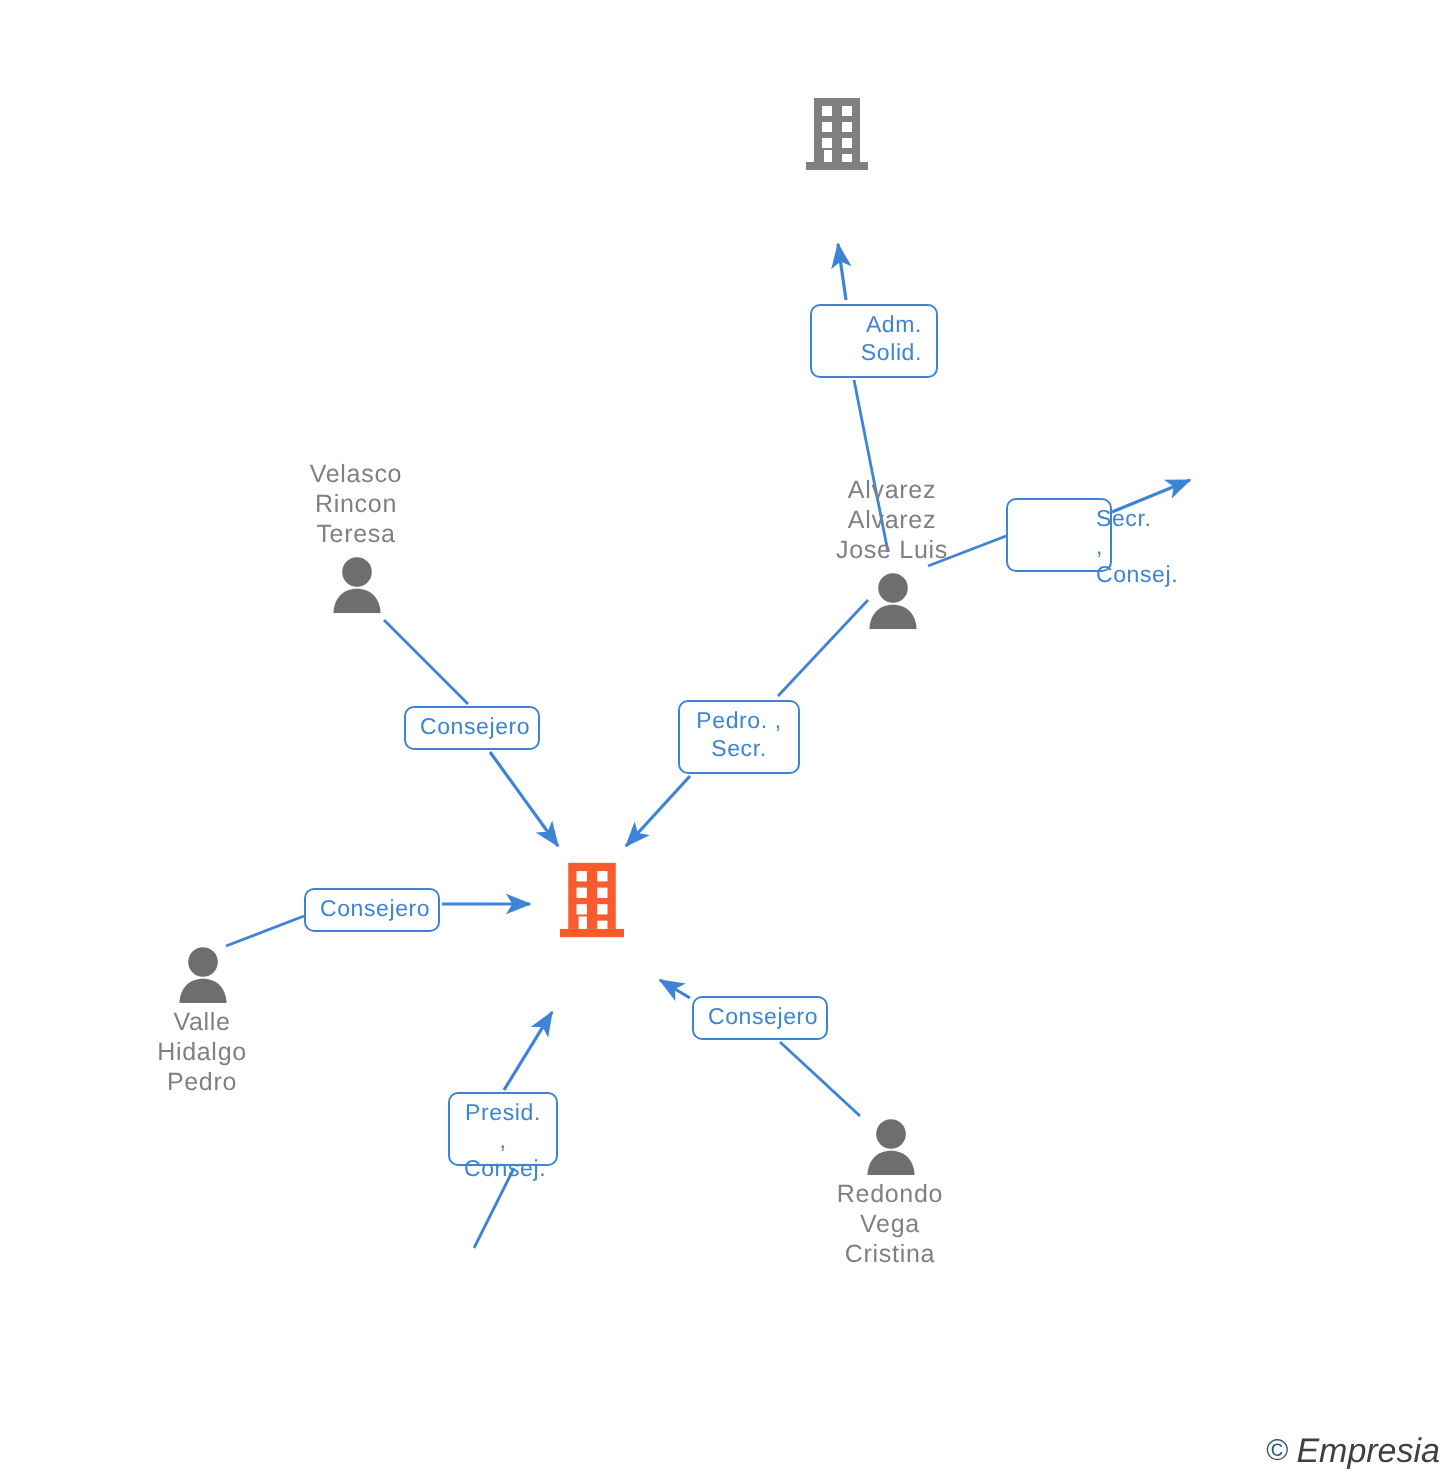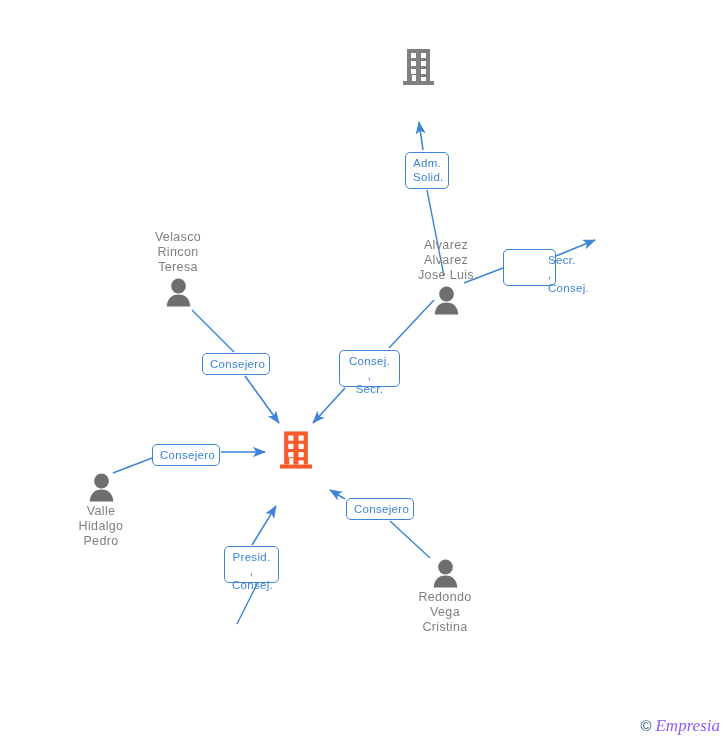--- a/index.html
+++ b/index.html
@@ -70,24 +70,24 @@
     display: flex;
     align-items: center;
     gap: 4px;
   }
   #watermark .copy {
     font-size: 15px;
     color: #2e5a74;
     line-height: 1;
   }
   #watermark .brand {
-    font-family: Liberation Serif, serif;
+    font-family: Liberation Sans, sans-serif;
     font-style: italic;
     font-size: 17px;
-    color: #8b5cf6;
+    color: #404040;
     line-height: 1;
   }
 </style>
 </head>
 <body>
 
 <div id="canvas">
 
   <svg id="edges" viewBox="0 0 728 740">
     <defs>
@@ -195,27 +195,27 @@
         <circle cx="13.5" cy="8" r="7.4" fill="#6e6e6e"></circle>
         <path d="M13.5 16.4c7 0 11.4 4.6 11.8 12.1H1.7C2.1 21 6.5 16.4 13.5 16.4Z" fill="#6e6e6e"></path>
       </svg>
     </span>
     <span class="label">Valle
 Hidalgo
 Pedro</span>
   </div>
 
 
-  <div class="edge-label" style="left:405px; top:152px; width:44px; height:37px;text-align:right;">Adm.
+  <div class="edge-label" style="left:405px; top:152px; width:64px; height:37px;text-align:right;">Adm.
 Solid.</div>
 
   <div class="edge-label" style="left:503px; top:249px; width:30px; height:37px;padding-left:44px;">Secr. ,
 Consej.</div>
 
-  <div class="edge-label" style="left:339px; top:350px; width:61px; height:37px;">Consej. ,
+  <div class="edge-label" style="left:339px; top:350px; width:61px; height:37px;">Pedro. ,
 Secr.</div>
 
   <div class="edge-label" style="left:202px; top:353px; width:68px; height:22px;">Consejero</div>
 
   <div class="edge-label" style="left:152px; top:444px; width:68px; height:22px;">Consejero</div>
 
   <div class="edge-label" style="left:346px; top:498px; width:68px; height:22px;">Consejero</div>
 
   <div class="edge-label" style="left:224px; top:546px; width:55px; height:37px;">Presid. ,
 Consej.</div>

